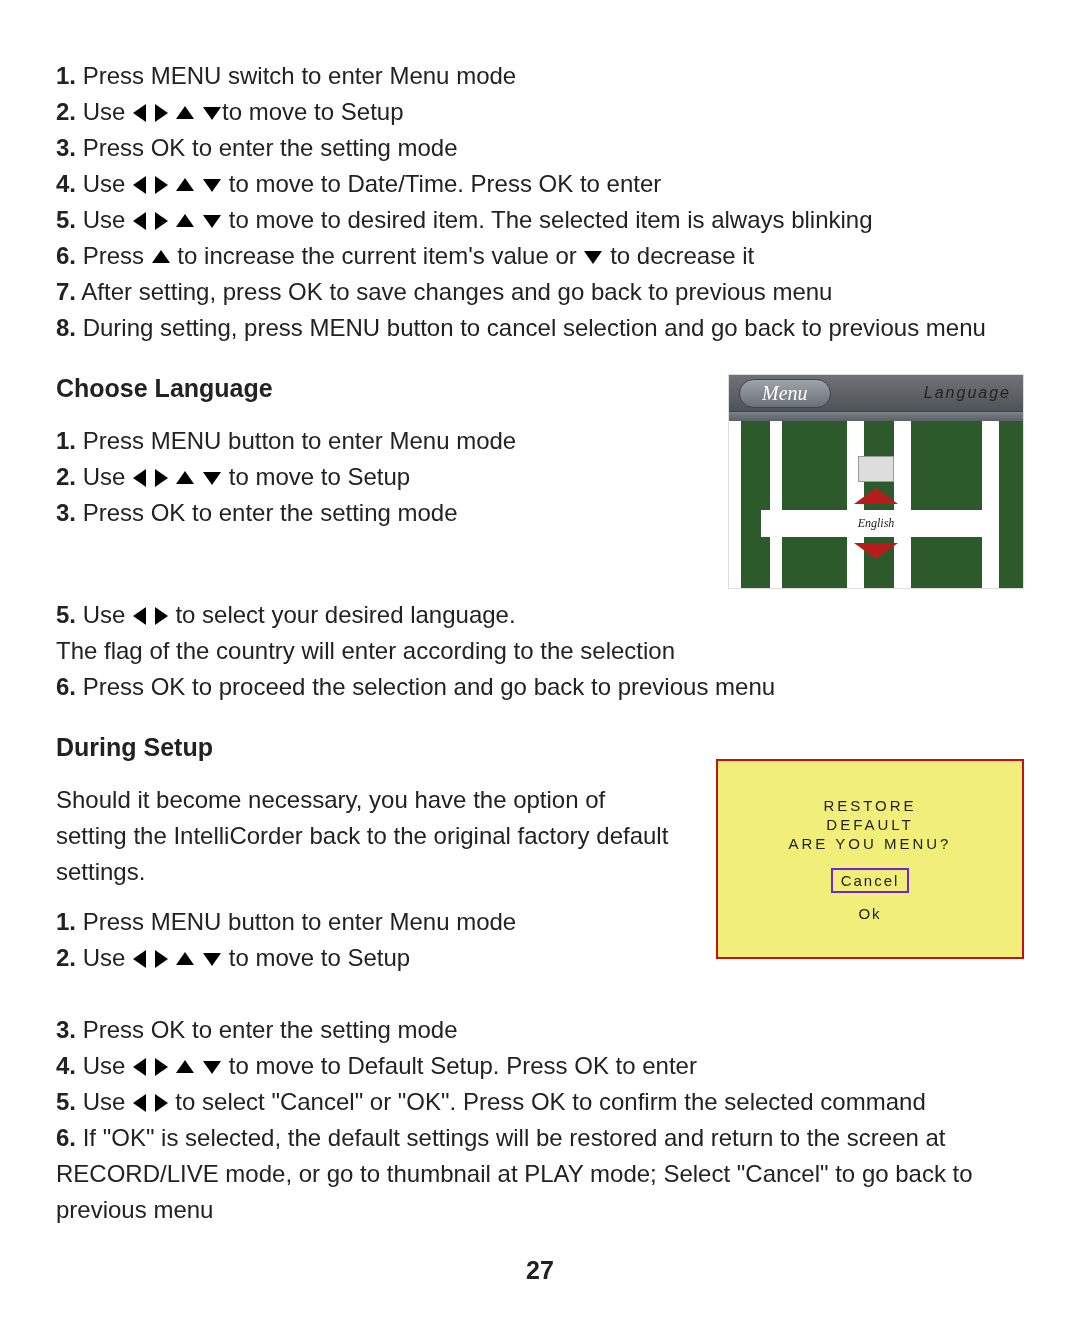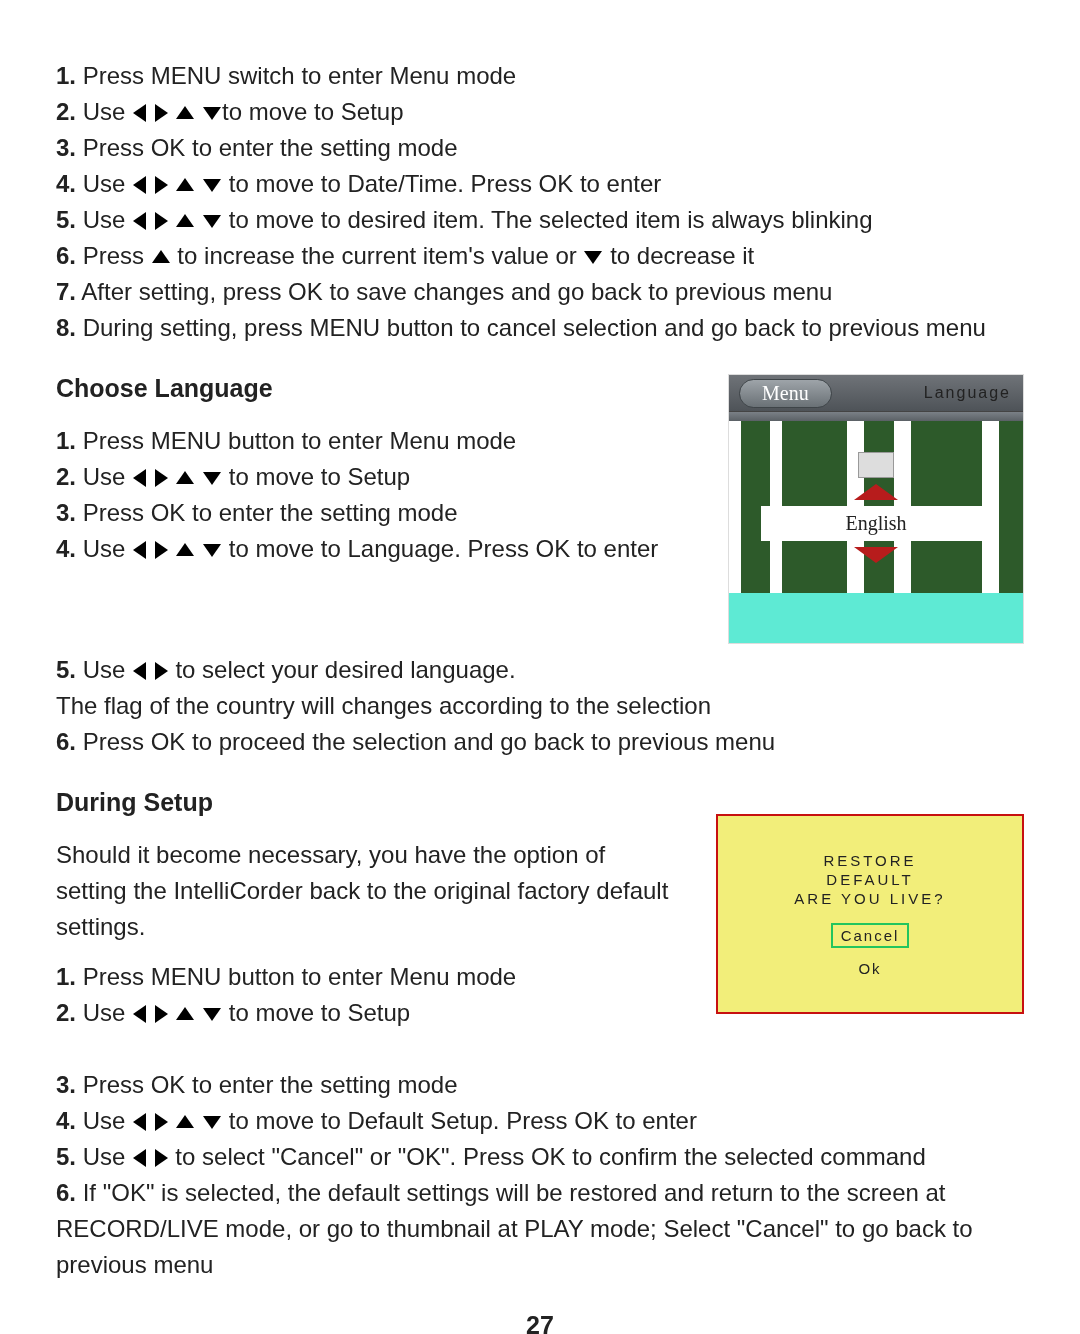--- a/index.html
+++ b/index.html
@@ -70,25 +70,26 @@
     margin: 0 1px;
     vertical-align: 0px;
   }
   .row-flex { display: flex; align-items: flex-start; gap: 44px; }
   .row-flex .text-col { flex: 1; }
   .row-flex .img-col { flex-shrink: 0; }
 
   
   .lang-illus {
     width: 296px;
-    height: 270px;
-    background: #5eead4;
+    height: 215px;
+    background: #14b8a6;
     border: 1px solid #ddd;
     position: relative;
     overflow: hidden;
+    font-style: italic;
   }
   .lang-topbar {
     height: 36px;
     background: linear-gradient(#6f7378, #4e5358);
     display: flex;
     align-items: center;
     position: relative;
   }
   .menu-pill {
     background: linear-gradient(#9ea4a9, #6a7176);
@@ -142,21 +143,21 @@
     border-left: 22px solid transparent;
     border-right: 22px solid transparent;
     border-top: 16px solid #b71c1c;
   }
   .eng-box {
     width: 230px;
     padding: 6px 0;
     background: #fff;
     text-align: center;
     font-family: Georgia, serif;
-    font-size: 20px;
+    font-size: 12px;
     color: #222;
   }
 
   
   .default-illus {
     width: 308px;
     height: 200px;
     border: 2px solid #c71010;
     background: #f2ee7a;
     display: flex;
@@ -166,21 +167,21 @@
     font-family: Arial, sans-serif;
   }
   .default-illus .line {
     font-size: 15px;
     letter-spacing: 3px;
     color: #222;
     margin: 1px 0;
     text-align: center;
   }
   .cancel-box {
-    border: 2px solid #22c55e;
+    border: 2px solid #6d28d9;
     padding: 2px 8px;
     margin-top: 15px;
     font-size: 15px;
     letter-spacing: 2px;
   }
   .ok-line {
     font-size: 15px;
     letter-spacing: 2px;
     margin-top: 12px;
   }
@@ -201,21 +202,20 @@
       <p class="step"><span class="num">8.</span> During setting, press MENU button to cancel selection and go back to previous menu</p>
     </div>
 
   <div class="row-flex">
     <div class="text-col">
       <p class="heading">Choose Language</p>
       <div class="step-list" id="stepsB">
           <p class="step"><span class="num">1.</span> Press MENU button to enter Menu mode </p>
           <p class="step"><span class="num">2.</span> Use <span class="tri tri-left"></span> <span class="tri tri-right"></span> <span class="tri tri-up"></span> <span class="tri tri-down"></span> to move to Setup</p>
           <p class="step"><span class="num">3.</span> Press OK to enter the setting mode </p>
-          <p class="step"><span class="num">4.</span> Use <span class="tri tri-left"></span> <span class="tri tri-right"></span> <span class="tri tri-up"></span> <span class="tri tri-down"></span> to move to Language.  Press OK to enter</p>
         </div>
     </div>
     <div class="img-col">
       <div class="lang-illus">
         <div class="lang-topbar">
           <span class="menu-pill">Menu</span>
           <span class="lang-label">Language</span>
         </div>
         <div class="lang-strip"></div>
         <div class="lang-body">
@@ -228,40 +228,40 @@
     </div>
   </div>
 
   <div class="step-list">
     <p class="step">
       <span class="num">5.</span> <span>Use</span>
       <span class="tri tri-left"></span>
       <span class="tri tri-right"></span>
       <span> to select your desired language.</span>
     </p>
-    <p class="step">The flag of the country will changes according to the selection</p>
+    <p class="step">The flag of the country will enter according to the selection</p>
     <p class="step">
       <span class="num">6.</span> <span>Press OK to proceed the selection and go back to previous menu</span>
     </p>
   </div>
 
   <div class="row-flex" style="margin-top:26px;">
     <div class="text-col">
       <p class="heading">During Setup</p>
       <p class="intro">Should it become necessary, you have the option of setting the IntelliCorder back to the original factory default settings.</p>
       <div class="step-list" id="stepsCtop">
           <p class="step"><span class="num">1.</span> Press MENU button to enter Menu mode </p>
           <p class="step"><span class="num">2.</span> Use <span class="tri tri-left"></span> <span class="tri tri-right"></span> <span class="tri tri-up"></span> <span class="tri tri-down"></span> to move to Setup</p>
         </div>
     </div>
     <div class="img-col" style="padding-top:26px;">
       <div class="default-illus">
         <div class="line">RESTORE</div>
         <div class="line">DEFAULT</div>
-        <div class="line">ARE YOU LIVE?</div>
+        <div class="line">ARE YOU MENU?</div>
         <div class="cancel-box">Cancel</div>
         <div class="ok-line">Ok</div>
       </div>
     </div>
   </div>
 
   <div class="step-list" id="stepsCrest">
       <p class="step"><span class="num">3.</span> Press OK to enter the setting mode </p>
       <p class="step"><span class="num">4.</span> Use <span class="tri tri-left"></span> <span class="tri tri-right"></span> <span class="tri tri-up"></span> <span class="tri tri-down"></span> to move to Default Setup.  Press OK to enter</p>
       <p class="step"><span class="num">5.</span> Use <span class="tri tri-left"></span> <span class="tri tri-right"></span> to select "Cancel" or "OK".  Press OK to confirm the selected command</p>

